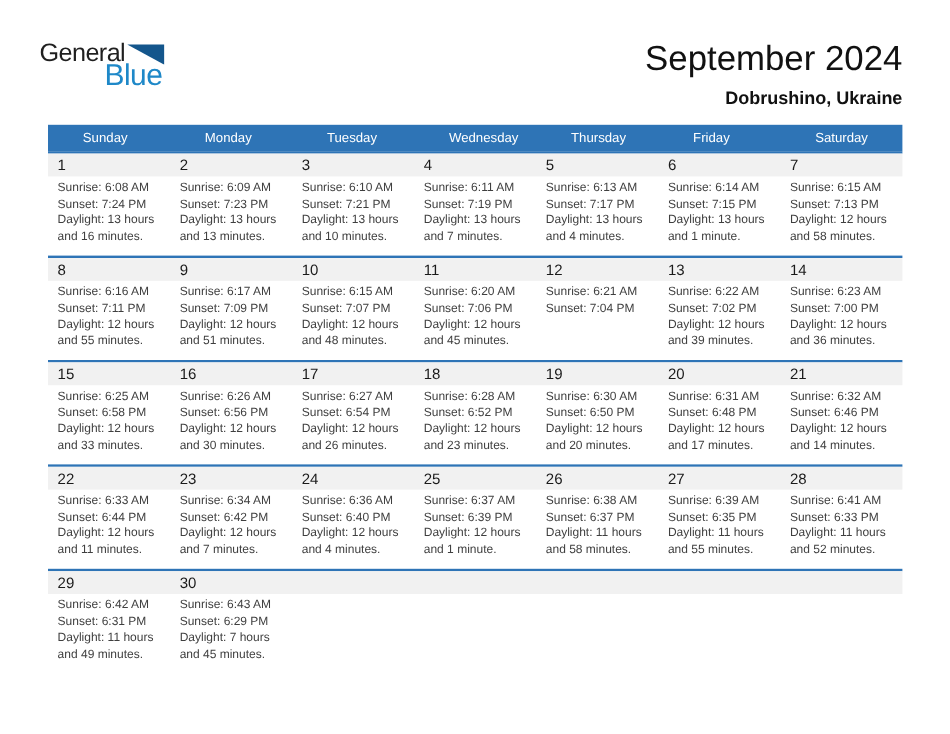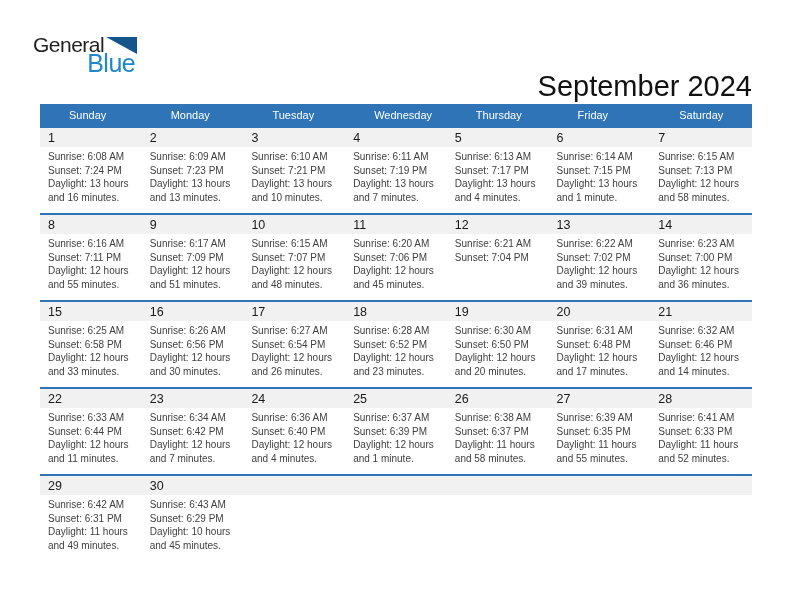--- a/index.html
+++ b/index.html
@@ -14,21 +14,21 @@
   html,body{margin:0;padding:0;background:#fff;}
   body{width:792px;height:612px;font-family:"Liberation Sans",sans-serif;}
   .page{position:relative;width:792px;height:612px;background:#fff;overflow:hidden;}
 
   
   .top{position:absolute;left:33px;right:40px;top:34px;display:flex;justify-content:space-between;align-items:flex-start;}
   .logo{line-height:1;}
   .logo-line1{display:flex;align-items:flex-start;font-size:21px;color:#1f1f1f;letter-spacing:-0.5px;}
   .logo-tri{margin:2px 0 0 2px;display:block;}
   .logo-line2{font-size:25px;color:var(--logo-blue);text-align:right;margin-top:-4px;padding-right:2px;letter-spacing:-0.5px;}
-  .title-block{text-align:right;margin-top:37px;}
+  .title-block{text-align:right;}
   .page-title{margin:0;font-size:29px;font-weight:normal;color:#111;line-height:1.1;}
   .page-subtitle{margin:9px 0 0;font-size:15px;font-weight:bold;color:#111;line-height:1.1;}
 
   
   .calendar{position:absolute;left:40px;top:104px;width:712px;}
   .weekday-row{display:grid;grid-template-columns:repeat(7,1fr);background:var(--blue);height:22px;align-items:center;}
   .weekday-cell{color:#fff;font-size:11px;padding-left:8px;white-space:nowrap;overflow:hidden;margin-left:21px;}
   .week-row{border-top:2px solid var(--blue);}
   .num-row{display:grid;grid-template-columns:repeat(7,1fr);background:var(--band);}
   .num-cell{font-size:12.5px;color:var(--ink);padding:3px 8px 2px;height:19px;}
@@ -271,21 +271,21 @@
           </div>
           <div class="detail-row">
             <div class="detail-cell">
               <div>Sunrise: 6:42 AM</div>
               <div>Sunset: 6:31 PM</div>
               <div>Daylight: 11 hours and 49 minutes.</div>
             </div>
             <div class="detail-cell">
               <div>Sunrise: 6:43 AM</div>
               <div>Sunset: 6:29 PM</div>
-              <div>Daylight: 10 hours and 45 minutes.</div>
+              <div>Daylight: 7 hours and 45 minutes.</div>
             </div>
             <div class="detail-cell"></div>
             <div class="detail-cell"></div>
             <div class="detail-cell"></div>
             <div class="detail-cell"></div>
             <div class="detail-cell"></div>
           </div>
         </div>
       </div>
   </div>

